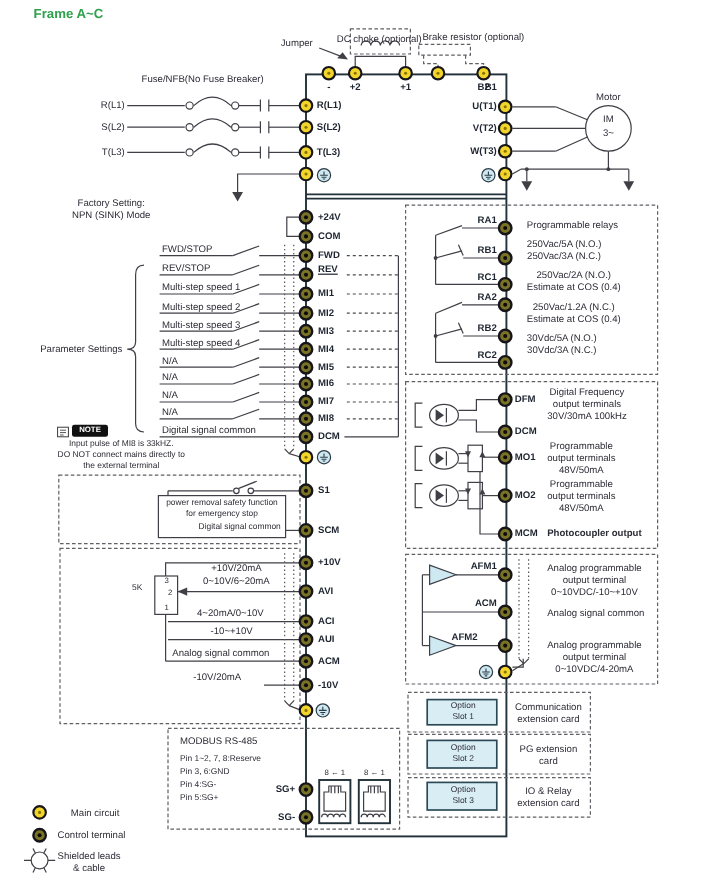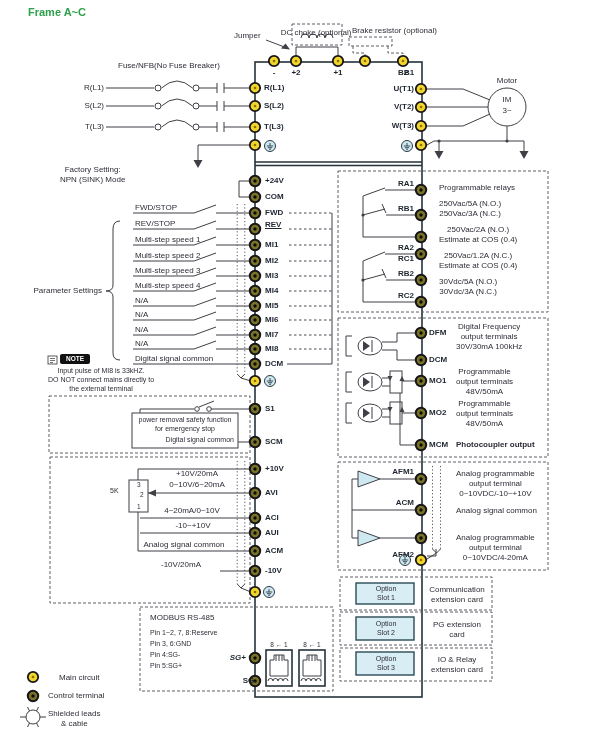--- a/index.html
+++ b/index.html
@@ -468,21 +468,21 @@
 <div class="lbl c" style="left:146px;top:560px;width:70px;">-10V/20mA</div>
 <div class="lbl tn" style="left:265px;top:464px;">+10V</div>
 <div class="lbl tn" style="left:265px;top:488px;">AVI</div>
 <div class="lbl tn" style="left:265px;top:513px;">ACI</div>
 <div class="lbl tn" style="left:265px;top:528px;">AUI</div>
 <div class="lbl tn" style="left:265px;top:546px;">ACM</div>
 <div class="lbl tn" style="left:265px;top:566px;">-10V</div>
 
 <div class="lbl r tn" style="left:388px;top:179px;width:26px;">RA1</div>
 <div class="lbl r tn" style="left:388px;top:204px;width:26px;">RB1</div>
-<div class="lbl r tn" style="left:388px;top:226px;width:26px;margin-top:28px;">RC1</div>
+<div class="lbl r tn" style="left:388px;top:226px;width:26px;">RC1</div>
 <div class="lbl r tn" style="left:388px;top:243px;width:26px;">RA2</div>
 <div class="lbl r tn" style="left:388px;top:269px;width:26px;">RB2</div>
 <div class="lbl r tn" style="left:388px;top:291px;width:26px;">RC2</div>
 <div class="lbl" style="left:439px;top:183px;">Programmable relays</div>
 <div class="lbl pre" style="left:439px;top:199px;">250Vac/5A (N.O.)
 250Vac/3A (N.C.)</div>
 <div class="lbl pre" style="left:439px;top:225px;">250Vac/2A (N.O.)
 Estimate at COS (0.4)</div>
 <div class="lbl pre" style="left:439px;top:251px;">250Vac/1.2A (N.C.)
 Estimate at COS (0.4)</div>
@@ -500,36 +500,36 @@
 <div class="lbl pre" style="left:456px;top:367px;">Programmable
 output terminals
 48V/50mA</div>
 <div class="lbl pre" style="left:456px;top:399px;">Programmable
 output terminals
 48V/50mA</div>
 <div class="lbl" style="left:456px;top:440px;font-weight:bold;">Photocoupler output</div>
 
 <div class="lbl r tn" style="left:388px;top:467px;width:26px;">AFM1</div>
 <div class="lbl r tn" style="left:388px;top:498px;width:26px;">ACM</div>
-<div class="lbl r tn" style="left:388px;top:526px;width:26px;margin-top:24px;">AFM2</div>
+<div class="lbl r tn" style="left:372px;top:526px;width:26px;">AFM2</div>
 <div class="lbl pre" style="left:456px;top:469px;">Analog programmable
 output terminal
 0~10VDC/-10~+10V</div>
 <div class="lbl" style="left:456px;top:506px;">Analog signal common</div>
 <div class="lbl pre" style="left:456px;top:533px;">Analog programmable
 output terminal
 0~10VDC/4-20mA</div>
 
 <div class="lbl" style="left:150px;top:613px;">MODBUS RS-485</div>
 <div class="lbl s7" style="left:150px;top:629px;">Pin 1~2, 7, 8:Reserve</div>
 <div class="lbl s7" style="left:150px;top:640px;">Pin 3, 6:GND</div>
 <div class="lbl s7" style="left:150px;top:651px;">Pin 4:SG-</div>
 <div class="lbl s7" style="left:150px;top:662px;">Pin 5:SG+</div>
-<div class="lbl r tn" style="left:226px;top:653px;width:20px;font-style:italic;">SG+</div>
-<div class="lbl r tn" style="left:226px;top:676px;width:20px;margin-left:11px;">SG-</div>
+<div class="lbl r tn" style="left:226px;top:653px;width:20px;">SG+</div>
+<div class="lbl r tn" style="left:226px;top:676px;width:20px;">SG-</div>
 <div class="lbl c s6" style="left:266px;top:641px;width:26px;">8 ← 1</div>
 <div class="lbl c s6" style="left:299px;top:641px;width:26px;">8 ← 1</div>
 
 <div class="lbl pre s7" style="left:360px;top:585px;width:52px;">Option
 Slot 1</div>
 <div class="lbl pre s7" style="left:360px;top:620px;width:52px;">Option
 Slot 2</div>
 <div class="lbl pre s7" style="left:360px;top:655px;width:52px;">Option
 Slot 3</div>
 <div class="lbl pre c" style="left:424px;top:585px;width:66px;">Communication

